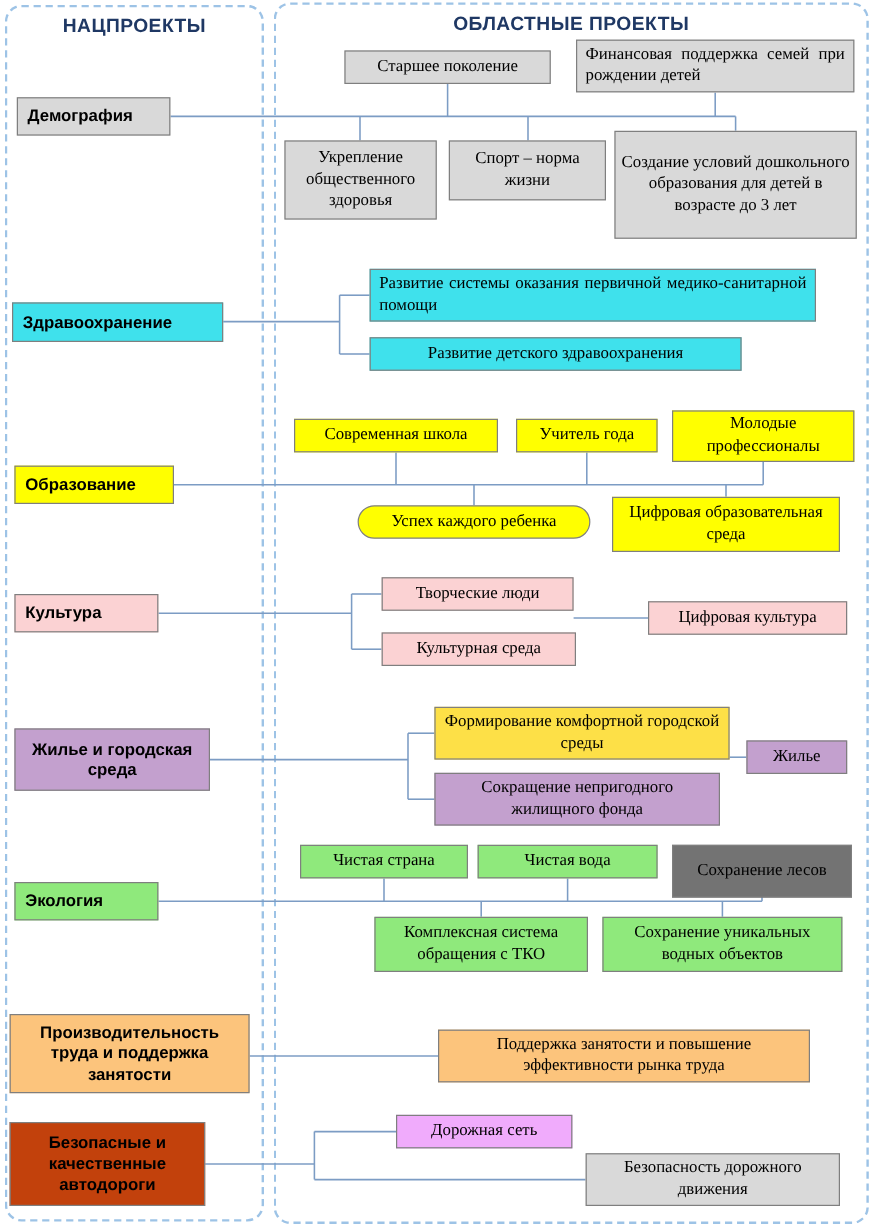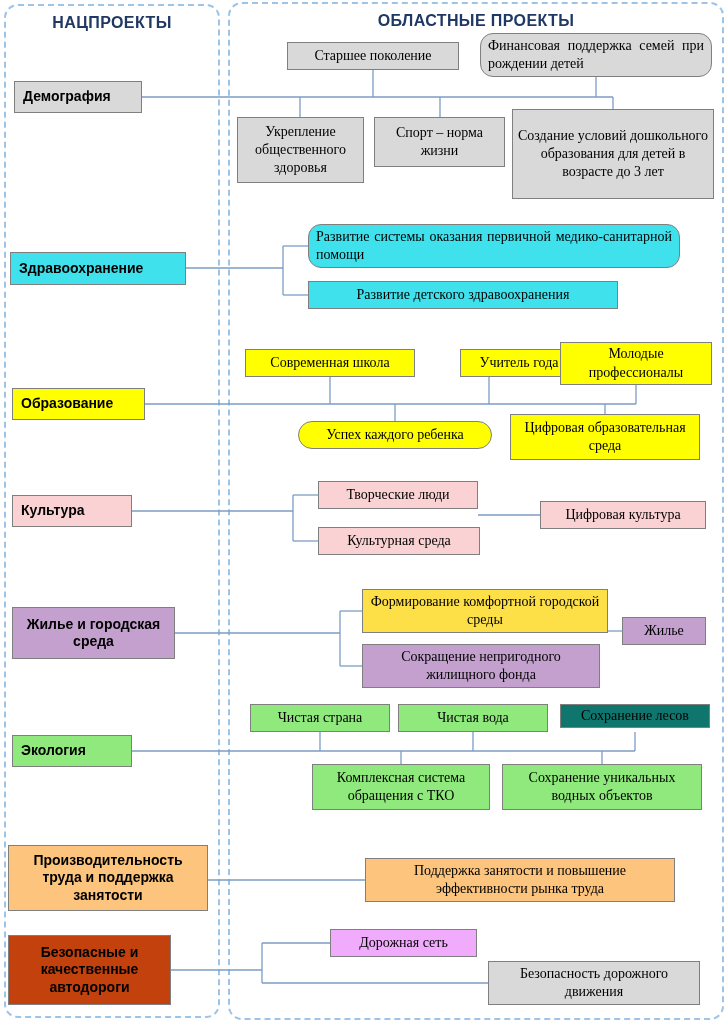--- a/index.html
+++ b/index.html
@@ -49,21 +49,20 @@
   .proj {
     font-family:"Liberation Serif", serif;
     font-size:14px;
     line-height:1.3;
     padding:2px 5px;
   }
   .proj.just {
     display:block;
     text-align:justify;
     padding:3px 7px;
-    border-radius:13px;
   }
 </style>
 </head>
 <body>
 
 <div class="canvas">
 
   <div class="panel" style="left:4px; top:4px; width:216px; height:1014px;">
     <div class="panel-title">НАЦПРОЕКТЫ</div>
   </div>
@@ -131,36 +130,36 @@
   <div class="box proj" style="left: 287px; top: 42px; width: 172px; height: 28px; background: rgb(217, 217, 217);">Старшее поколение</div>
   <div class="box proj just" style="left: 480px; top: 33px; width: 232px; height: 44px; background: rgb(217, 217, 217);">Финансовая поддержка семей при рождении детей</div>
   <div class="box proj" style="left: 237px; top: 117px; width: 127px; height: 66px; background: rgb(217, 217, 217);">Укрепление общественного здоровья</div>
   <div class="box proj" style="left: 374px; top: 117px; width: 131px; height: 50px; background: rgb(217, 217, 217);">Спорт – норма жизни</div>
   <div class="box proj" style="left: 512px; top: 109px; width: 202px; height: 90px; background: rgb(217, 217, 217);">Создание условий дошкольного образования для детей в возрасте до 3 лет</div>
 
   <div class="box proj just" style="left: 308px; top: 224px; width: 372px; height: 44px; background: rgb(63, 225, 236);">Развитие системы оказания первичной медико-санитарной помощи</div>
   <div class="box proj" style="left: 308px; top: 281px; width: 310px; height: 28px; background: rgb(63, 225, 236);">Развитие детского здравоохранения</div>
 
   <div class="box proj" style="left: 245px; top: 349px; width: 170px; height: 28px; background: rgb(255, 255, 0); text-align: center;">Современная школа</div>
-  <div class="box proj" style="left: 430px; top: 349px; width: 118px; height: 28px; background: rgb(255, 255, 0); margin-left: 30px;">Учитель года</div>
+  <div class="box proj" style="left: 430px; top: 349px; width: 118px; height: 28px; background: rgb(255, 255, 0);">Учитель года</div>
   <div class="box proj" style="left: 560px; top: 342px; width: 152px; height: 43px; background: rgb(255, 255, 0);">Молодые профессионалы</div>
   <div class="box proj" style="left: 298px; top: 421px; width: 194px; height: 28px; background: rgb(255, 255, 0); border-radius: 14px;">Успех каждого ребенка</div>
   <div class="box proj" style="left: 510px; top: 414px; width: 190px; height: 46px; background: rgb(255, 255, 0);">Цифровая образовательная среда</div>
 
   <div class="box proj" style="left: 318px; top: 481px; width: 160px; height: 28px; background: rgb(251, 210, 211);">Творческие люди</div>
   <div class="box proj" style="left: 318px; top: 527px; width: 162px; height: 28px; background: rgb(251, 210, 211);">Культурная среда</div>
   <div class="box proj" style="left: 540px; top: 501px; width: 166px; height: 28px; background: rgb(251, 210, 211);">Цифровая культура</div>
 
   <div class="box proj" style="left: 362px; top: 589px; width: 246px; height: 44px; background: #fde047;">Формирование комфортной городской среды</div>
   <div class="box proj" style="left: 362px; top: 644px; width: 238px; height: 44px; background: rgb(195, 160, 206);">Сокращение непригодного жилищного фонда</div>
   <div class="box proj" style="left: 622px; top: 617px; width: 84px; height: 28px; background: rgb(195, 160, 206);">Жилье</div>
 
   <div class="box proj" style="left: 250px; top: 704px; width: 140px; height: 28px; background: rgb(143, 233, 124);">Чистая страна</div>
   <div class="box proj" style="left: 398px; top: 704px; width: 150px; height: 28px; background: rgb(143, 233, 124);">Чистая вода</div>
-  <div class="box proj" style="left: 560px; top: 704px; width: 150px; height: 24px; background: #0f766e;">Сохранение лесов</div>
+  <div class="box proj" style="left: 560px; top: 704px; width: 150px; height: 44px; background: #737373;">Сохранение лесов</div>
   <div class="box proj" style="left: 312px; top: 764px; width: 178px; height: 46px; background: rgb(143, 233, 124);">Комплексная система обращения с ТКО</div>
   <div class="box proj" style="left: 502px; top: 764px; width: 200px; height: 46px; background: rgb(143, 233, 124);">Сохранение уникальных водных объектов</div>
 
   <div class="box proj" style="left: 365px; top: 858px; width: 310px; height: 44px; background: rgb(252, 196, 124);">Поддержка занятости и повышение эффективности рынка труда</div>
 
   <div class="box proj" style="left: 330px; top: 929px; width: 147px; height: 28px; background: #f0abfc;">Дорожная сеть</div>
   <div class="box proj" style="left: 488px; top: 961px; width: 212px; height: 44px; background: rgb(217, 217, 217);">Безопасность дорожного движения</div>
 
 </div>
 

